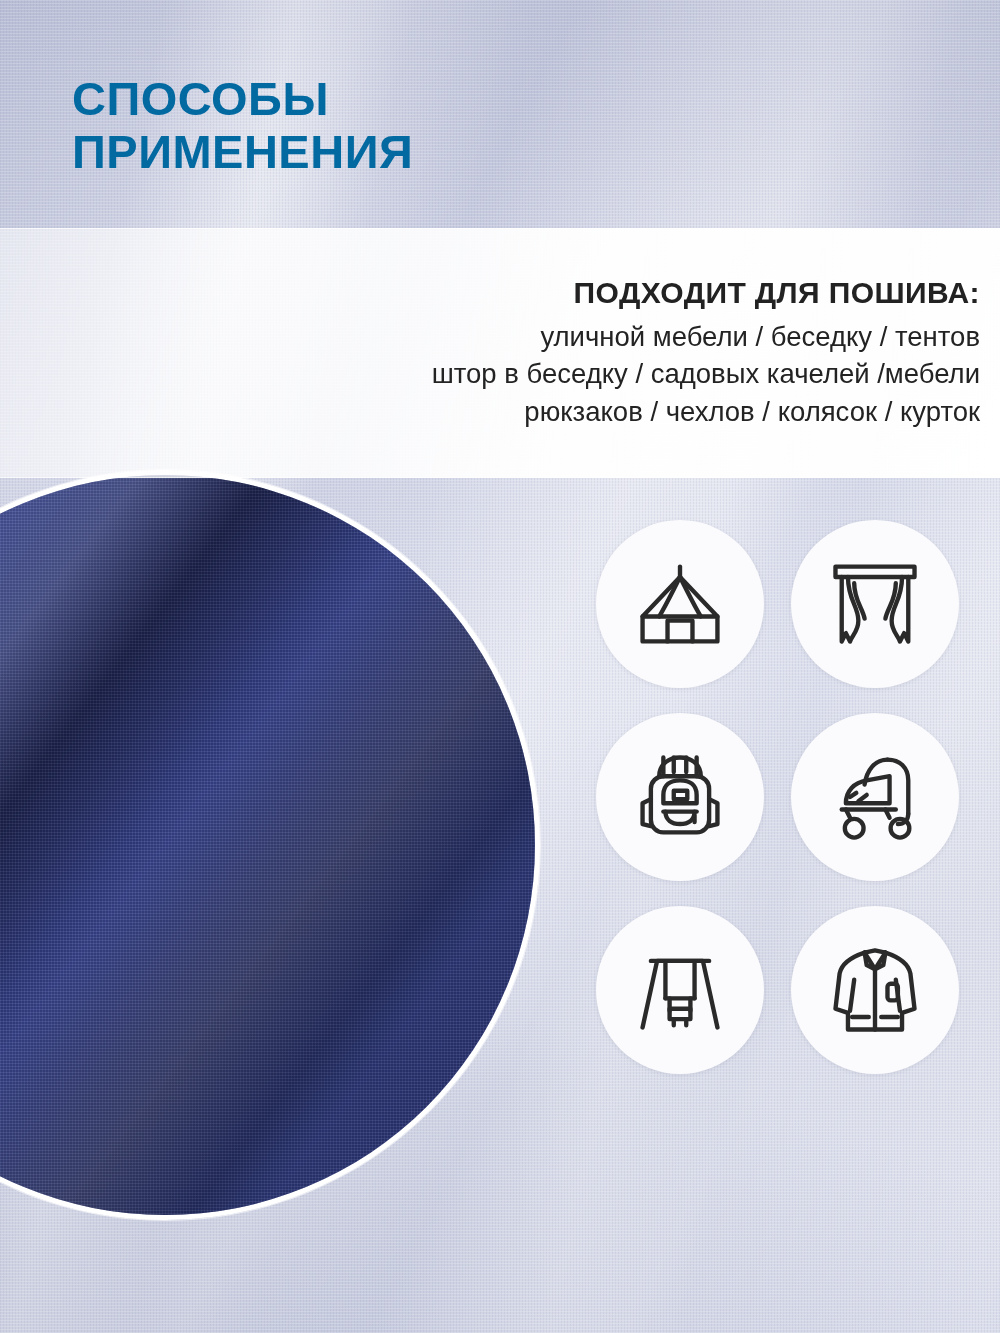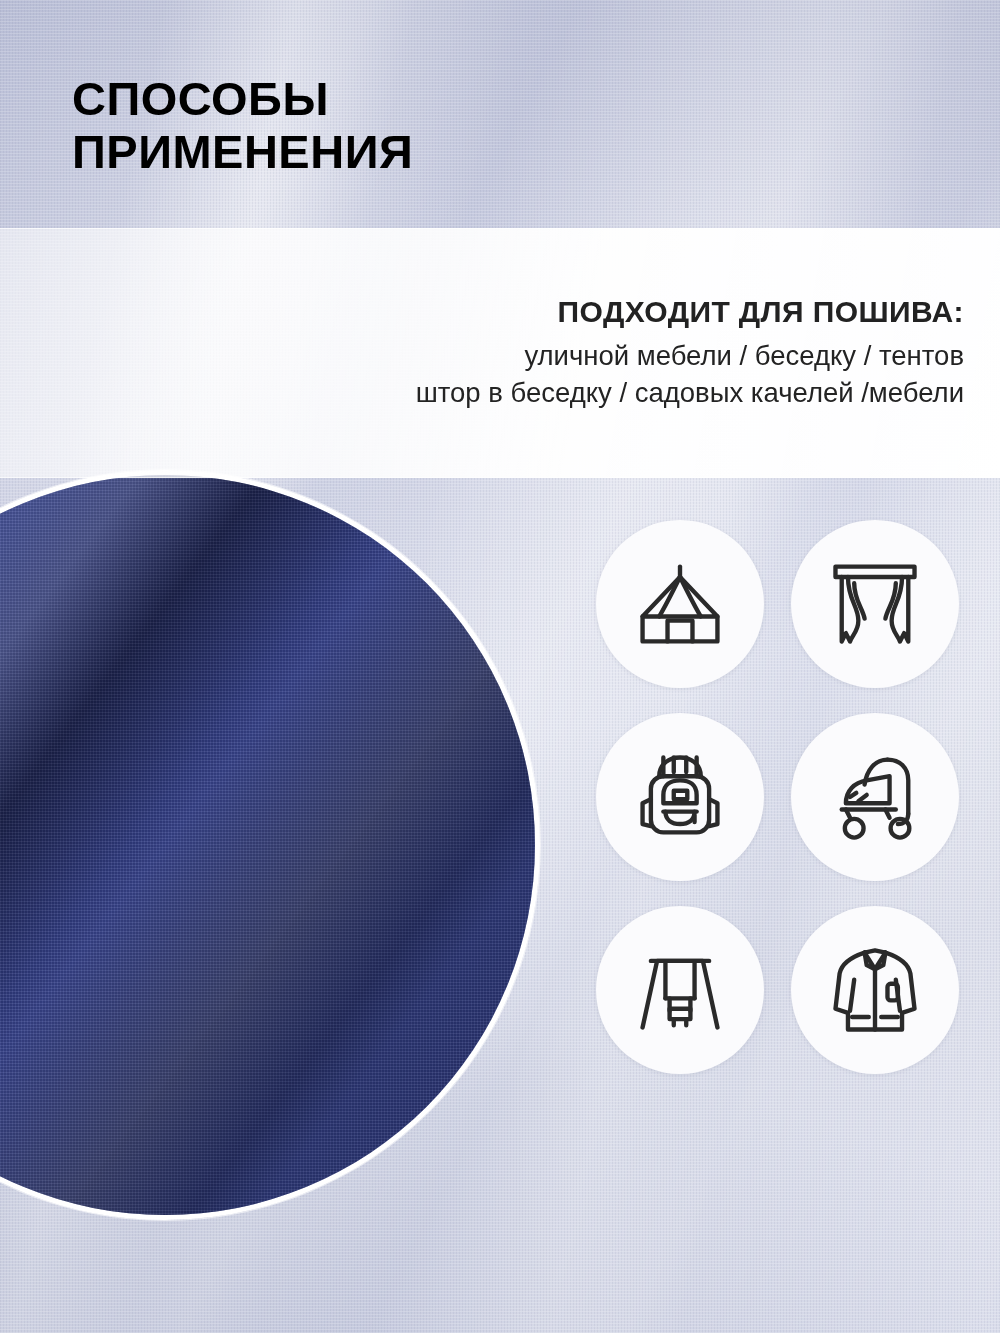--- a/index.html
+++ b/index.html
@@ -67,42 +67,42 @@
     left: 72px;
     top: 72px;
     width: 700px;
     z-index: 6;
   }
   .title-line {
     font-size: 47px;
     line-height: 1.13;
     font-weight: bold;
     letter-spacing: .5px;
-    color: #000000;
+    color: #0369a1;
     text-transform: uppercase;
     white-space: nowrap;
   }
 
   
   .banner {
     position: absolute;
     left: 0;
     top: 228px;
     width: 1000px;
     height: 250px;
     z-index: 5;
     background:
       linear-gradient(100deg, rgba(255,255,255,0.55) 0%, rgba(255,255,255,0.86) 30%, rgba(255,255,255,0.97) 58%, rgba(255,255,255,0.99) 100%);
     border-top: 1px solid rgba(255,255,255,0.65);
     border-bottom: 1px solid rgba(255,255,255,0.65);
     display: flex;
     flex-direction: column;
     align-items: flex-end;
     justify-content: center;
-    padding-right: 36px;
+    padding-right: 20px;
     box-sizing: border-box;
   }
   .banner-head {
     font-size: 30px;
     font-weight: bold;
     color: #222;
     letter-spacing: .4px;
     margin-bottom: 8px;
     text-transform: uppercase;
     white-space: nowrap;
@@ -216,20 +216,21 @@
 
   <div class="title-block">
     <div class="title-line">СПОСОБЫ</div>
     <div class="title-line">ПРИМЕНЕНИЯ</div>
   </div>
 
   <div class="banner">
     <div class="banner-head">ПОДХОДИТ ДЛЯ ПОШИВА:</div>
     <div class="banner-line">уличной мебели / беседку / тентов</div>
     <div class="banner-line">штор в беседку / садовых качелей /мебели</div>
+    <div class="banner-line">рюкзаков / чехлов / колясок / курток</div>
   </div>
 
   <div class="swatch">
     <div class="swatch-inner"></div>
     <div class="swatch-weave"></div>
     <div class="swatch-fold"></div>
   </div>
 
   <div class="icons">
 

